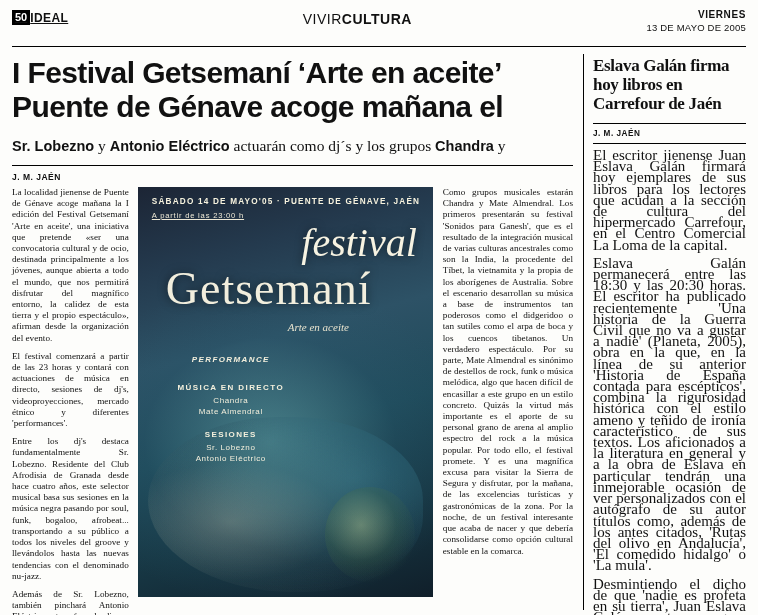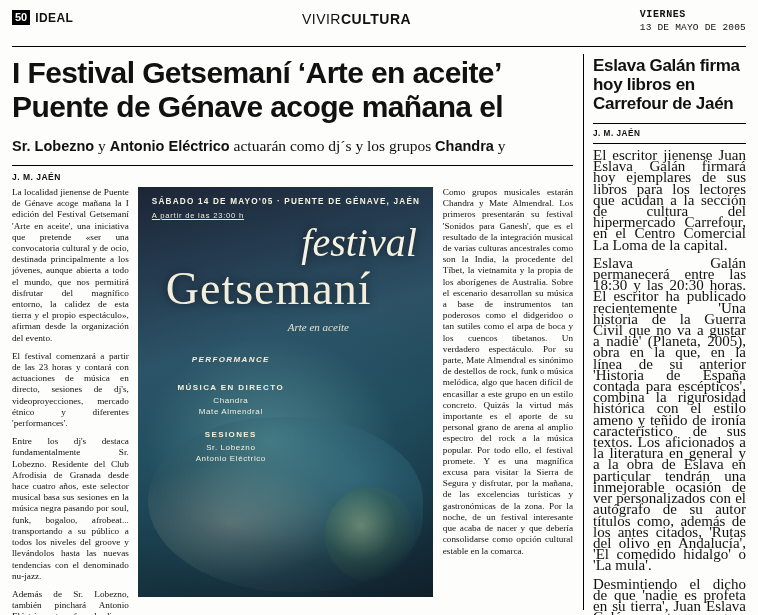--- a/index.html
+++ b/index.html
@@ -26,21 +26,21 @@
   
   .masthead {
     display: flex;
     align-items: flex-start;
     justify-content: space-between;
     height: 34px;
   }
   .mast-left {
     display: flex;
     align-items: center;
-    gap: 5px;
+    text-decoration: underline;
   }
   .page-num {
     background: #000;
     color: #fff;
     font-family: "Liberation Sans", sans-serif;
     font-weight: bold;
     font-size: 11px;
     line-height: 13px;
     padding: 1px 3px 1px 3px;
   }
@@ -52,22 +52,22 @@
   }
   .mast-center {
     font-family: "Liberation Sans", sans-serif;
     font-size: 14px;
     letter-spacing: 0.5px;
     margin-top: 1px;
   }
   .mast-center .thin { font-weight: normal; }
   .mast-center .bold { font-weight: bold; }
   .mast-right {
-    text-align: left;
-    font-family: Liberation Mono, monospace;
+    text-align: right;
+    font-family: Liberation Sans, sans-serif;
     line-height: 12px;
     margin-top: -1px;
   }
   .mast-right .day {
     font-size: 10px;
     font-weight: bold;
     letter-spacing: 0.6px;
   }
   .mast-right .date {
     font-size: 9.5px;
@@ -252,21 +252,21 @@
     font-size: 8px;
     letter-spacing: 0.6px;
     line-height: 11px;
   }
   .b1 { top: 168px; font-style: italic; }
   .b2 { top: 196px; }
   .b3 { top: 243px; }
 
   
   .side-head {
-    font-family: Liberation Sans, sans-serif;
+    font-family: Liberation Serif, serif;
     font-weight: bold;
     font-size: 17px;
     line-height: 19px;
     letter-spacing: -0.3px;
     margin: 2px 0 0 0;
   }
   .side-rule {
     border-top: 1px solid #000;
     margin: 10px 0 5px 0;
   }

